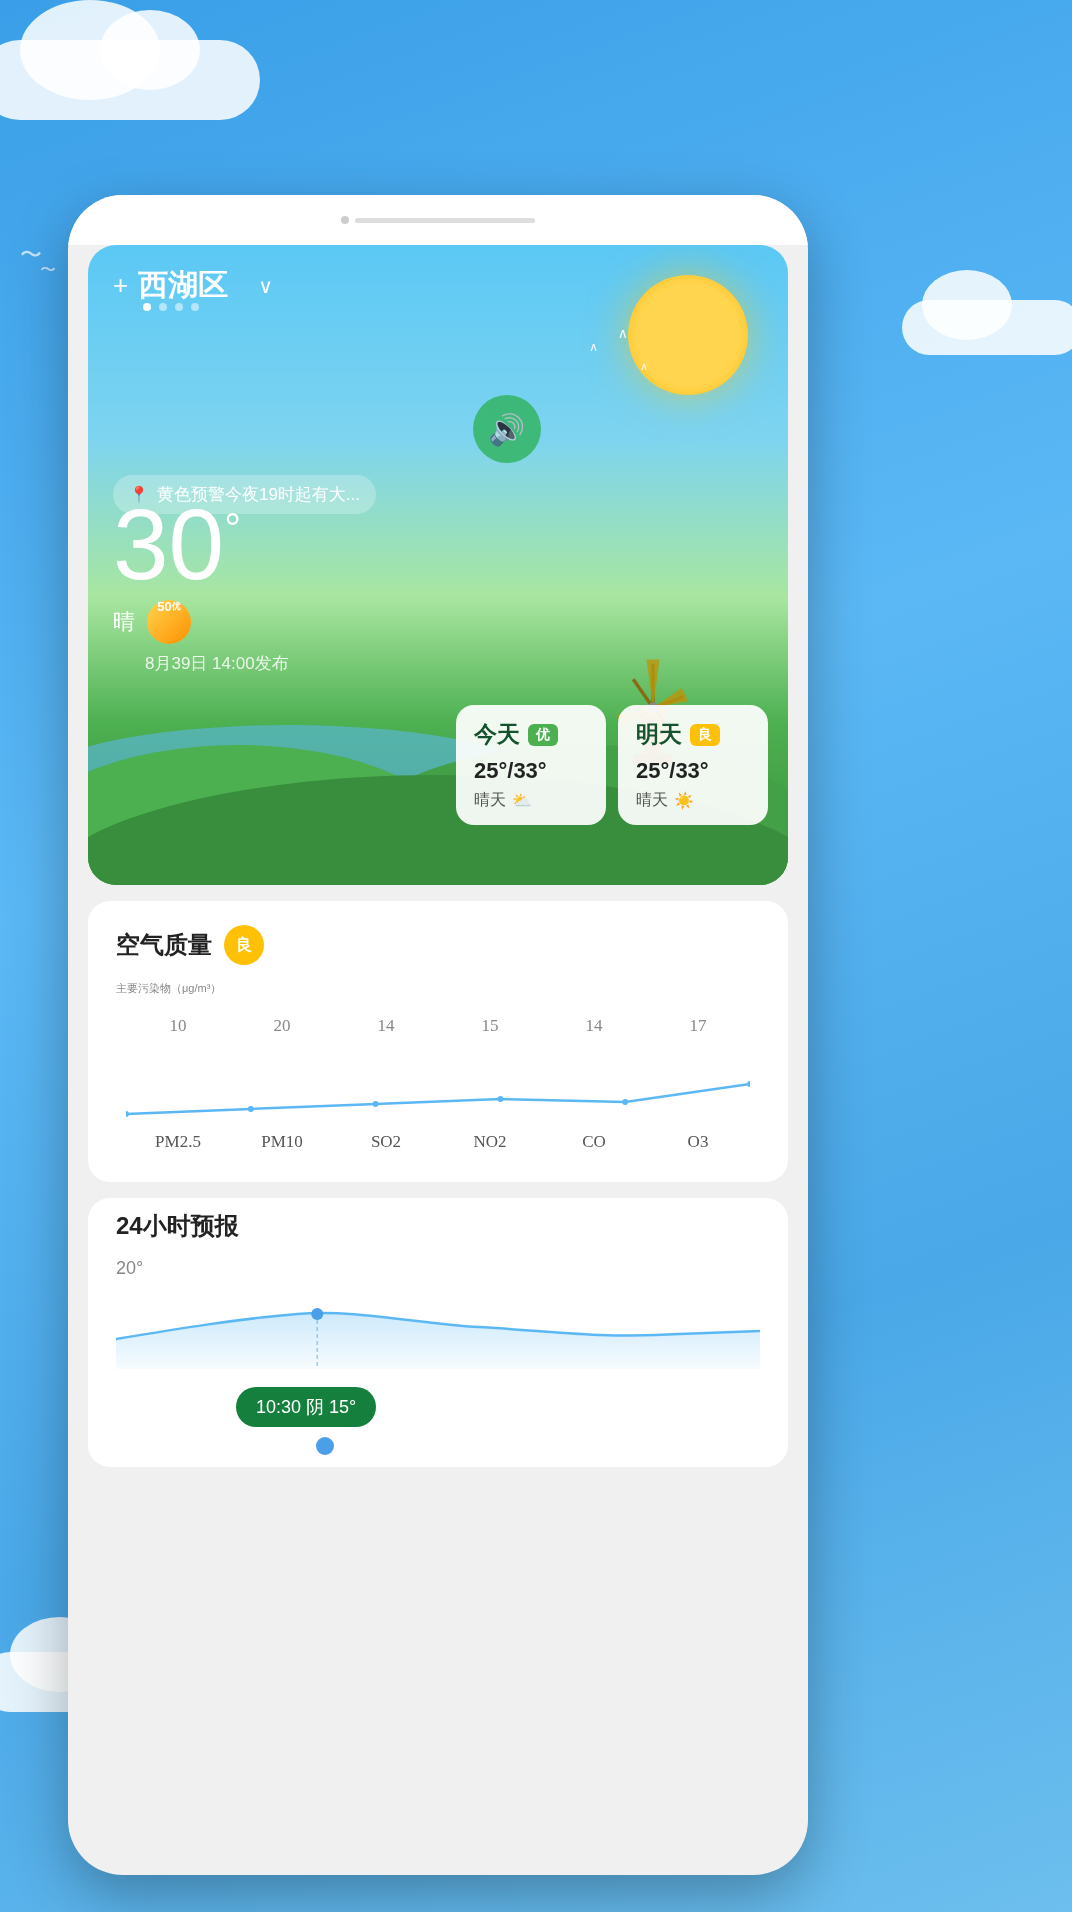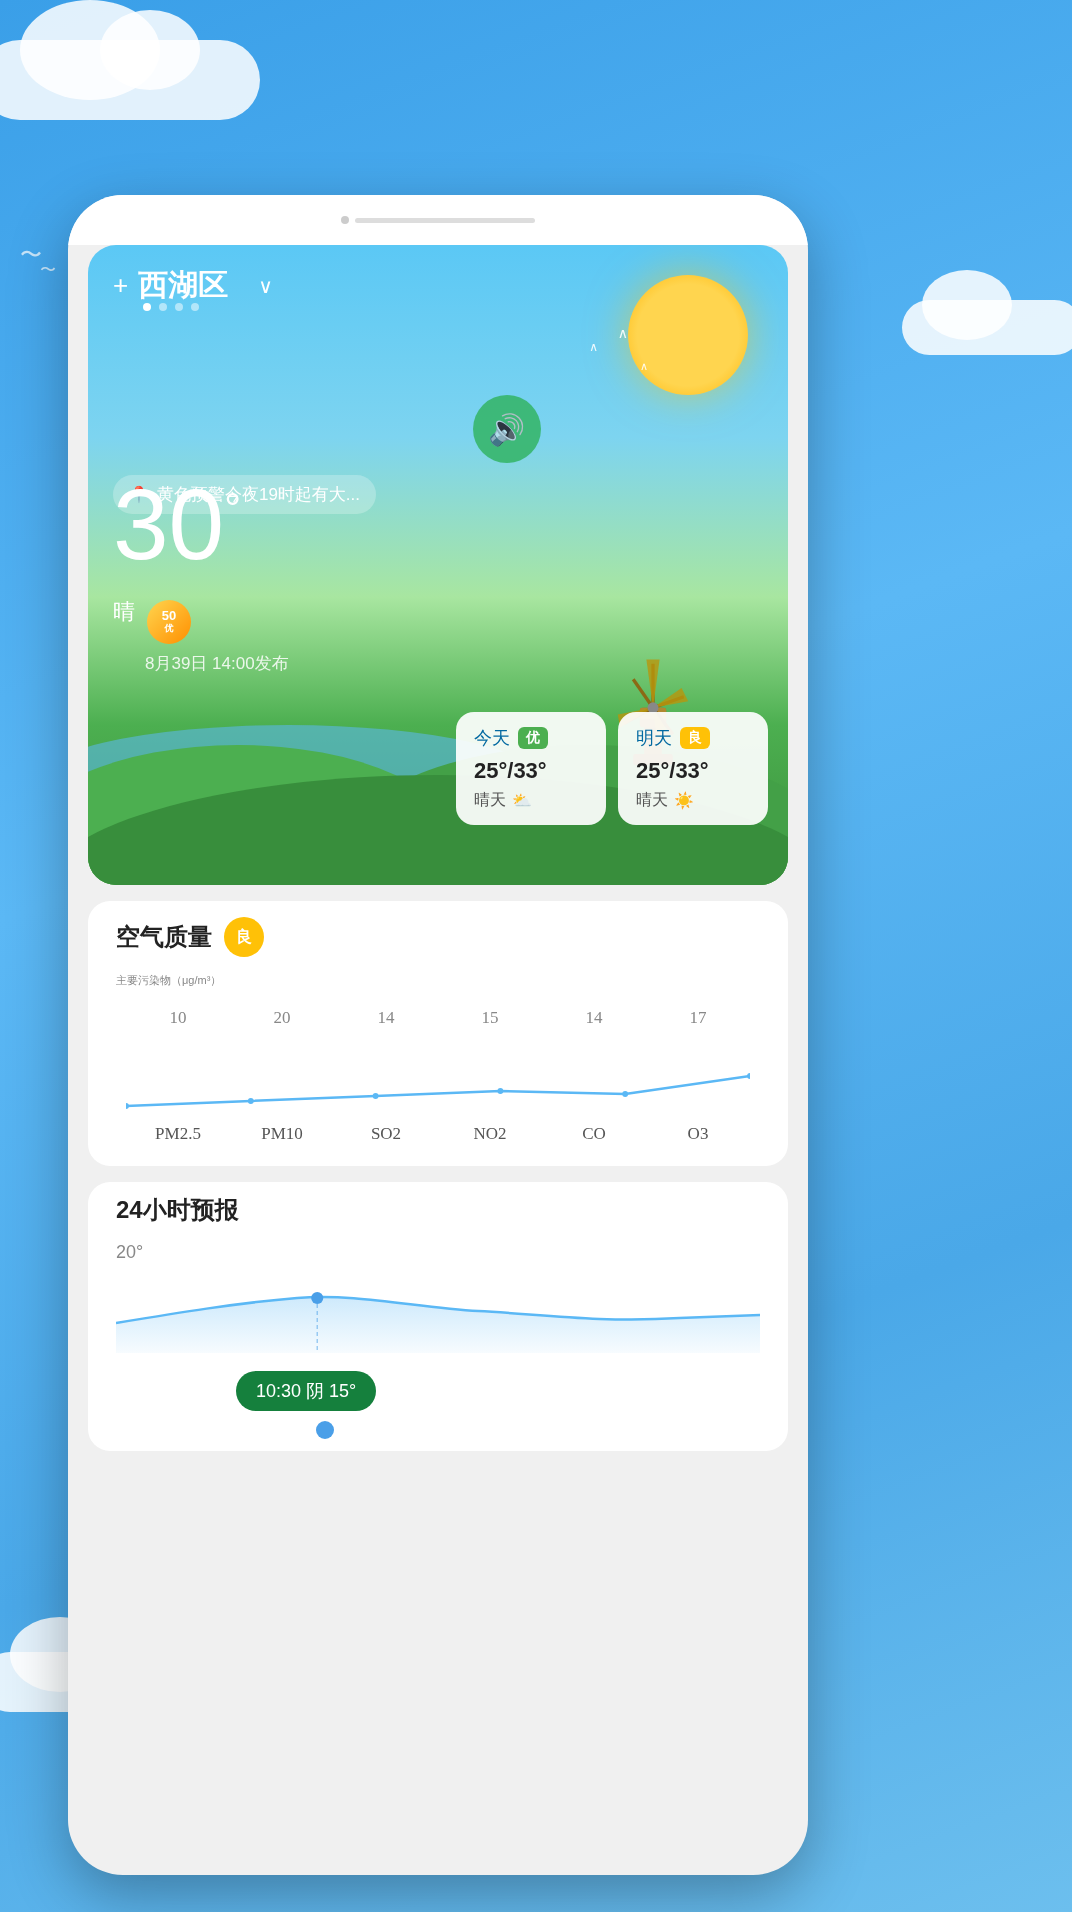--- a/index.html
+++ b/index.html
@@ -236,27 +236,26 @@
     }
     .condition-text {
       color: white;
       font-size: 22px;
     }
     .aqi-badge {
       width: 44px; height: 44px;
       background: linear-gradient(135deg, #ffd54f, #ff8f00);
       border-radius: 50%;
       display: flex;
-      align-items: center;
+      align-items: flex-start;
       justify-content: center;
-      flex-direction: column;
+      flex-direction: row;
       font-size: 11px;
       color: white;
       font-weight: bold;
-      margin-top: 20px;
     }
     .aqi-num { font-size: 13px; font-weight: 900; line-height: 1; }
     .aqi-label { font-size: 9px; }
 
     .publish-time {
       color: rgba(255,255,255,0.85);
       font-size: 17px;
       margin-top: 8px;
       margin-left: 32px;
     }
@@ -275,23 +274,23 @@
       padding: 14px 18px;
       width: 150px;
     }
     .forecast-header {
       display: flex;
       align-items: center;
       gap: 8px;
       margin-bottom: 8px;
     }
     .forecast-day {
-      font-size: 18px;
-      font-weight: 400;
-      color: #0369a1;
+      font-size: 23px;
+      font-weight: 700;
+      color: #14532d;
     }
     .quality-badge {
       padding: 2px 8px;
       border-radius: 6px;
       font-size: 14px;
       font-weight: bold;
     }
     .quality-you { background: #4caf50; color: white; }
     .quality-liang { background: #ffc107; color: white; }
     .forecast-temp {
@@ -323,21 +322,21 @@
       right: 90px;
       width: 90px;
       height: 110px;
     }
 
     
     .section-card {
       margin: 16px 20px 12px;
       background: white;
       border-radius: 22px;
-      padding: 16px 28px;
+      padding: 24px 28px;
     }
     .section-title-row {
       display: flex;
       align-items: center;
       gap: 12px;
       margin-bottom: 16px;
     }
     .section-title {
       font-size: 24px;
       font-weight: 700;

